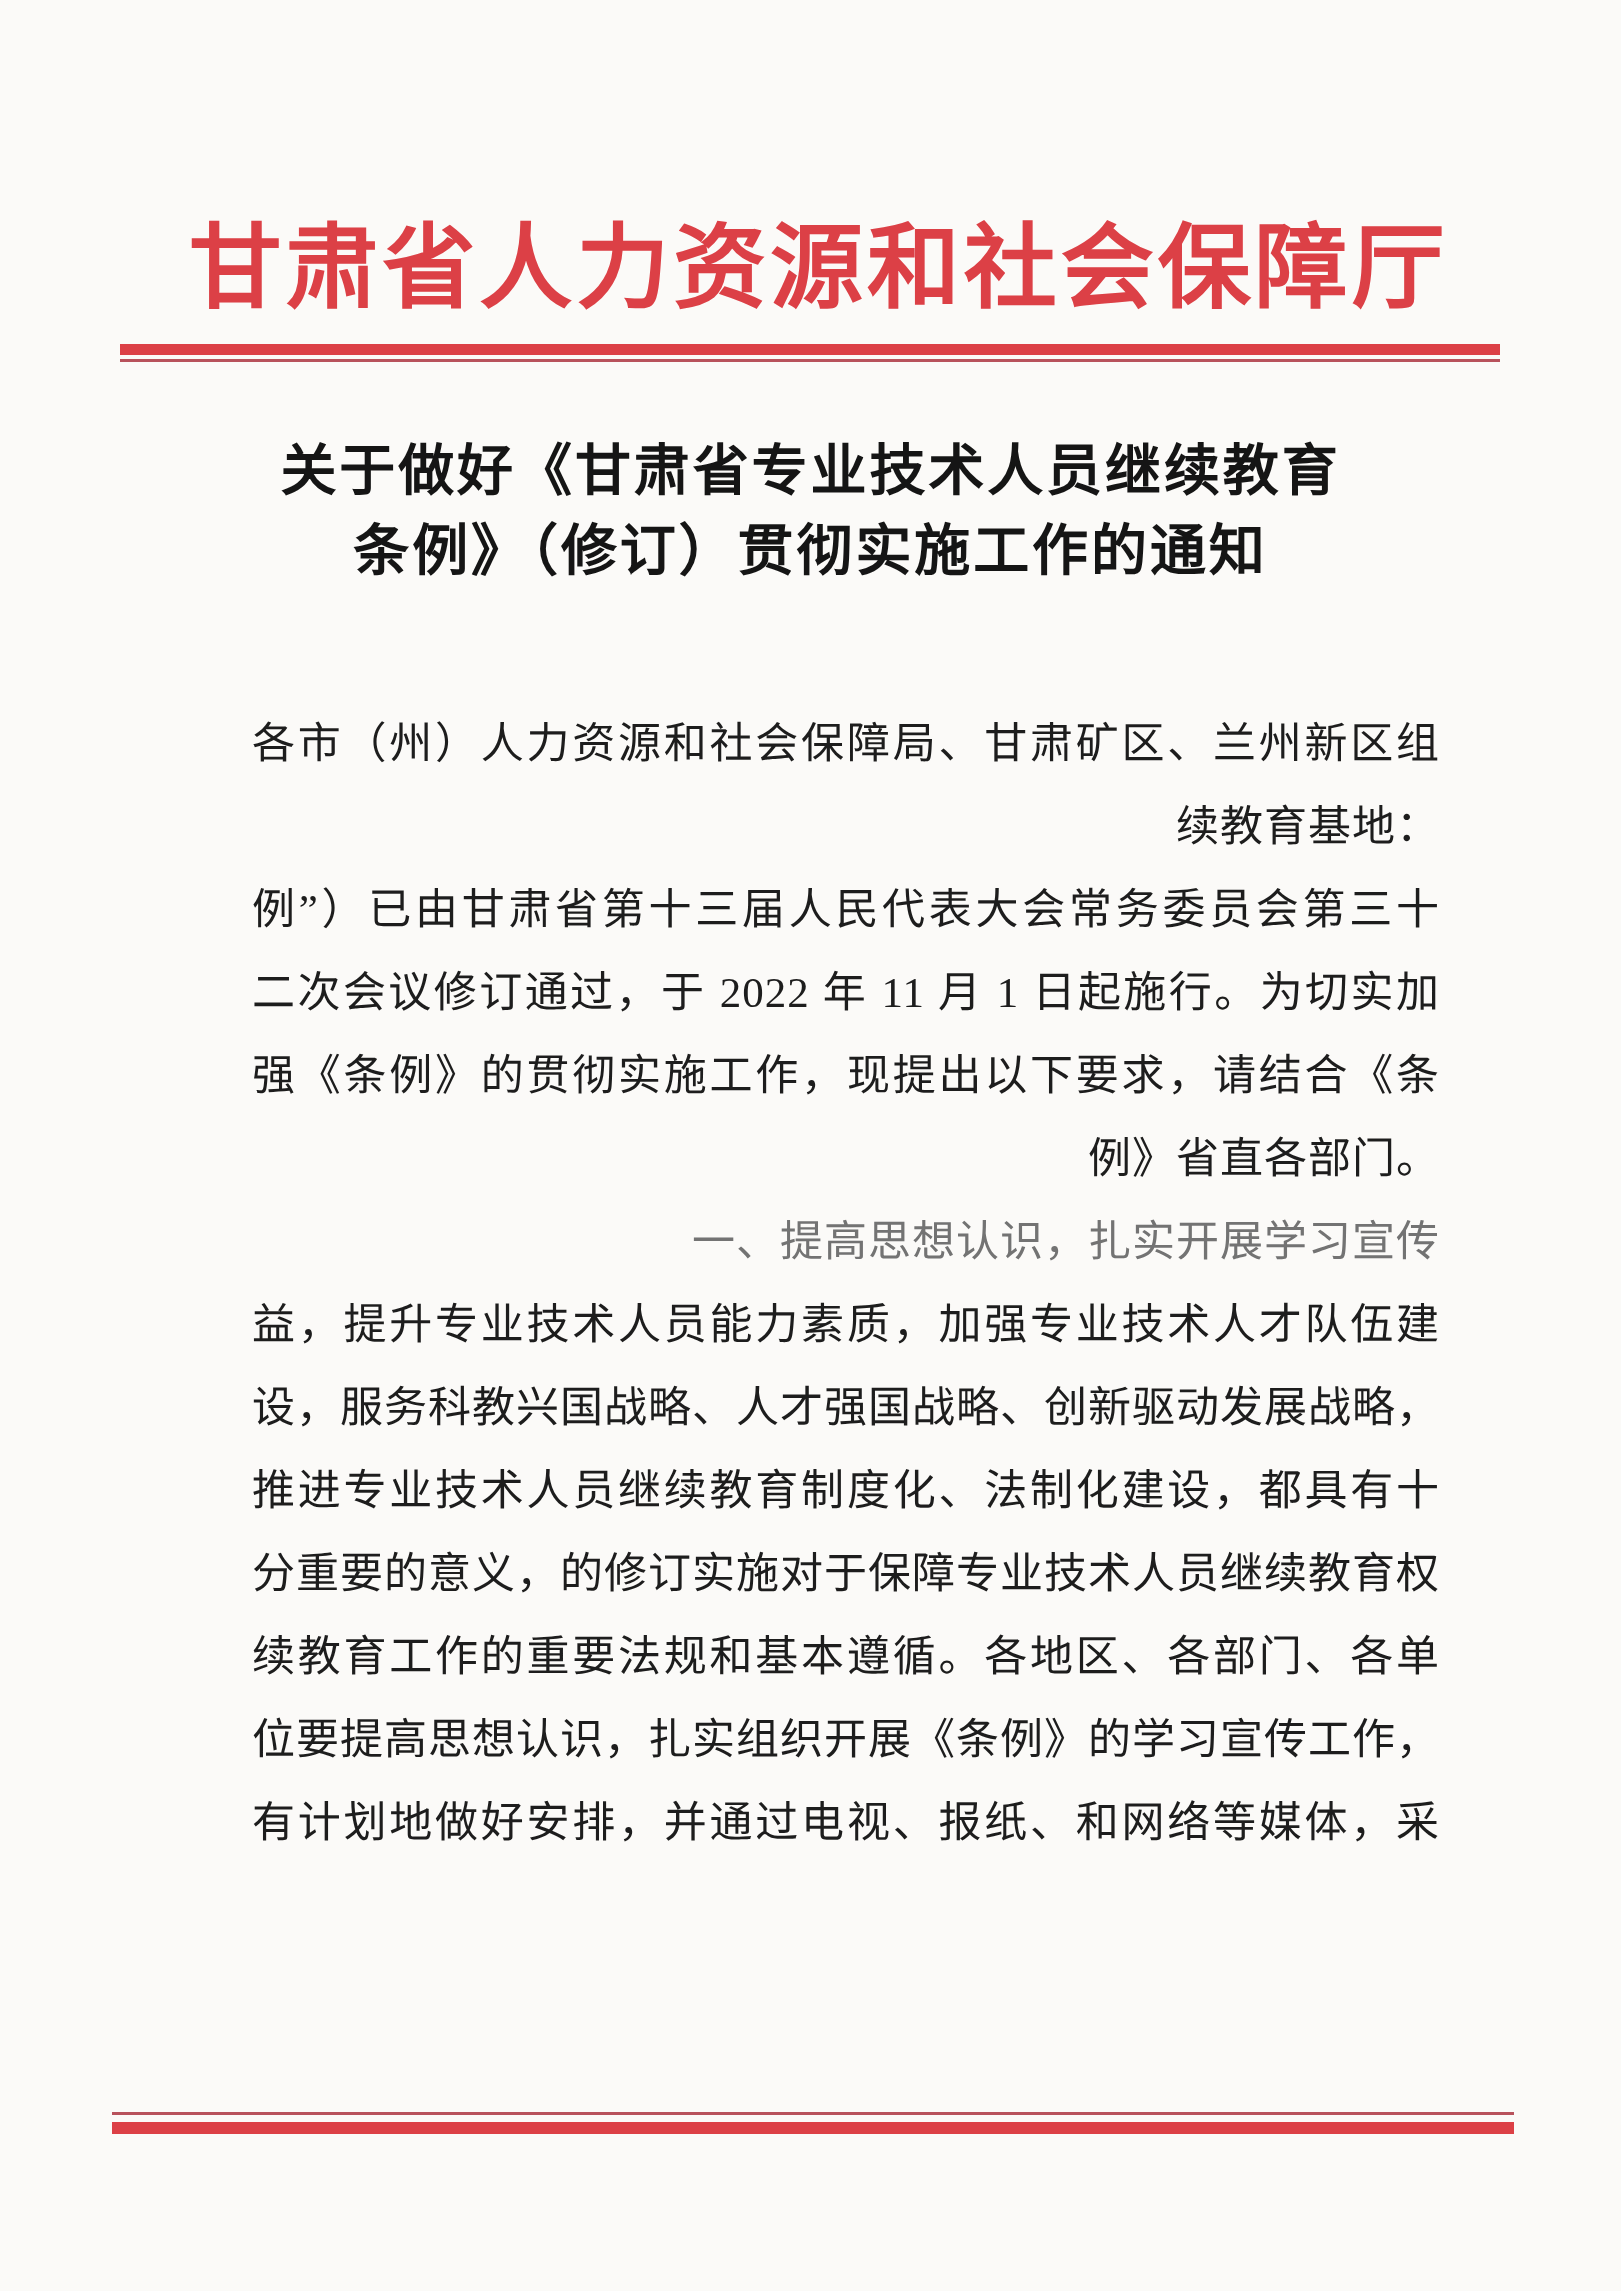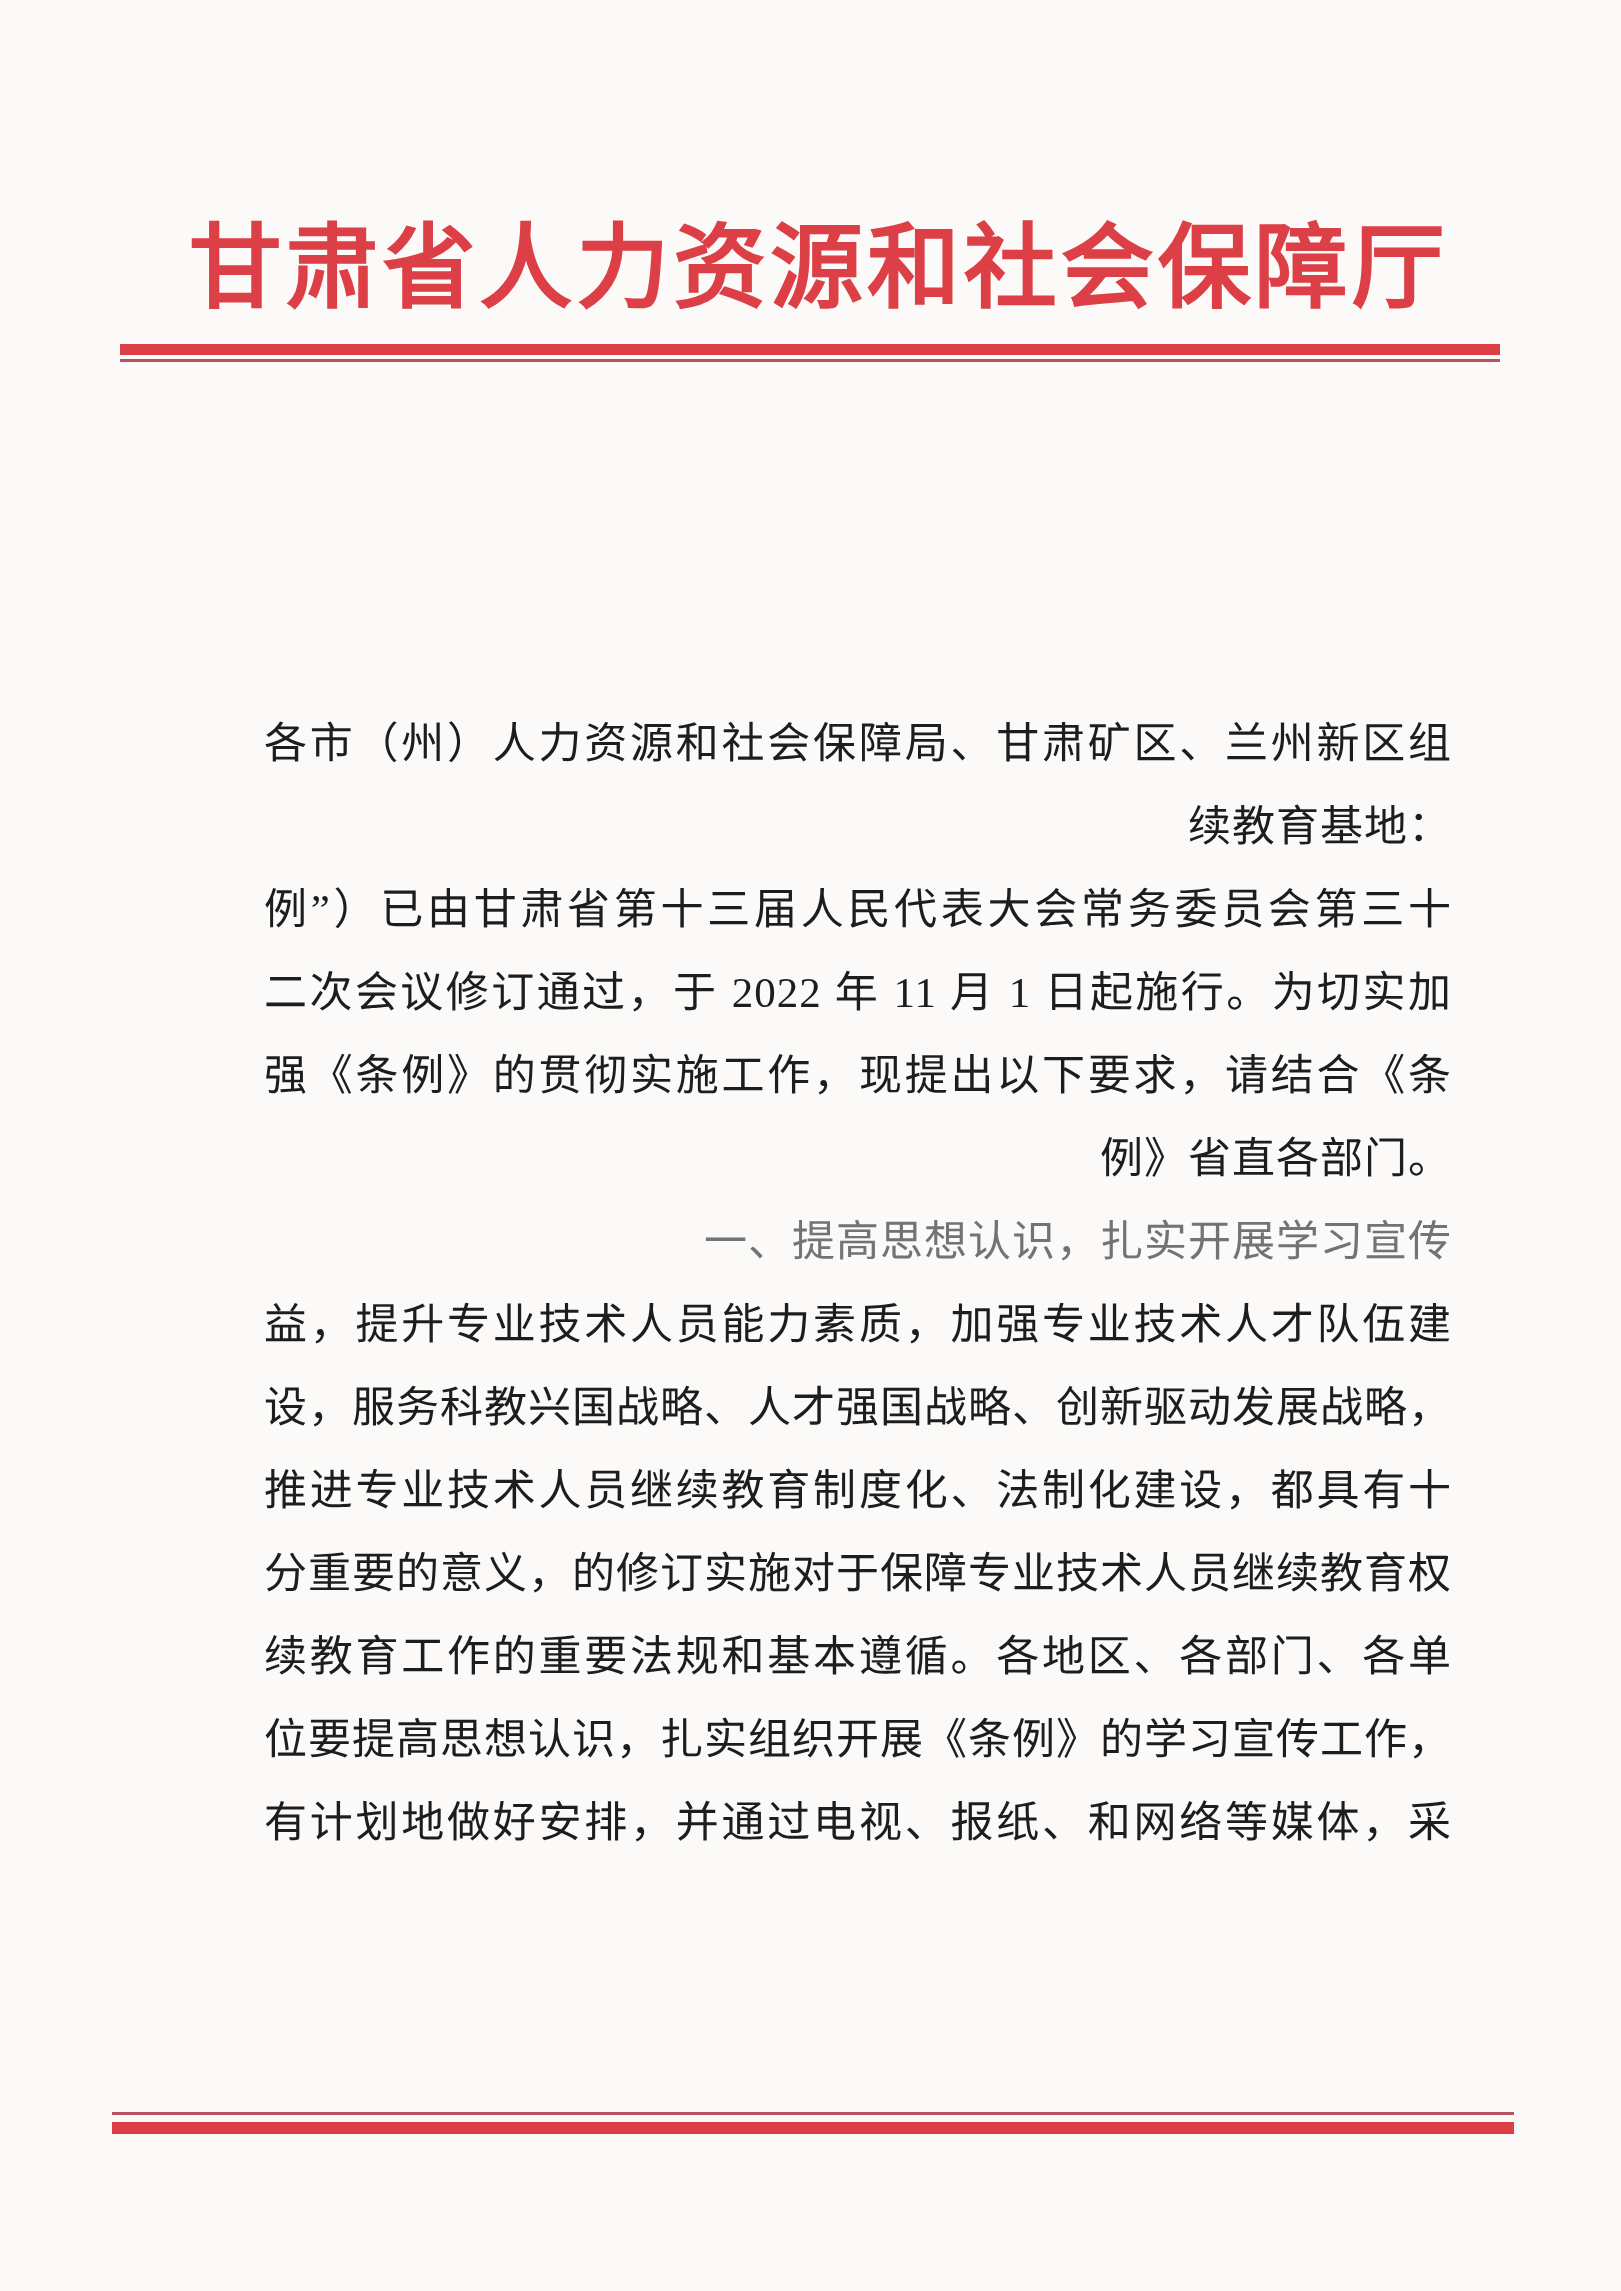--- a/index.html
+++ b/index.html
@@ -65,21 +65,21 @@
     font-weight: bold;
     letter-spacing: 2.9px;
     color: #151515;
     white-space: nowrap;
   }
 
   
   .doc-body {
     position: absolute;
     top: 702px;
-    left: 264px;
+    left: 252px;
     width: 1188px;
     font-size: 43px;
     line-height: 83px;
     letter-spacing: 1px;
     color: #1d1d1d;
   }
   .doc-body .line {
     height: 83px;
     white-space: nowrap;
     text-align: right;
@@ -103,20 +103,24 @@
 
 <div class="page" style="--paper: #fbfaf8; --red: #dc4046; --darkred: #b8525c;">
 
   <div class="agency-header">甘肃省人力资源和社会保障厅</div>
 
   <div class="rule-top">
     <div class="bar-thick"></div>
     <div class="bar-thin"></div>
   </div>
 
+  <div class="doc-title">
+    <div>关于做好《甘肃省专业技术人员继续教育</div>
+    <div>条例》（修订）贯彻实施工作的通知</div>
+  </div>
 
   <div class="doc-body">
     <div class="line fill">各市（州）人力资源和社会保障局、甘肃矿区、兰州新区组</div>
     <div class="line">续教育基地：</div>
     <div class="line fill">例”）已由甘肃省第十三届人民代表大会常务委员会第三十</div>
     <div class="line fill">二次会议修订通过，于 2022 年 11 月 1 日起施行。为切实加</div>
     <div class="line fill">强《条例》的贯彻实施工作，现提出以下要求，请结合《条</div>
     <div class="line">例》省直各部门。</div>
     <div class="line indent heading">一、提高思想认识，扎实开展学习宣传</div>
     <div class="line fill">益，提升专业技术人员能力素质，加强专业技术人才队伍建</div>

